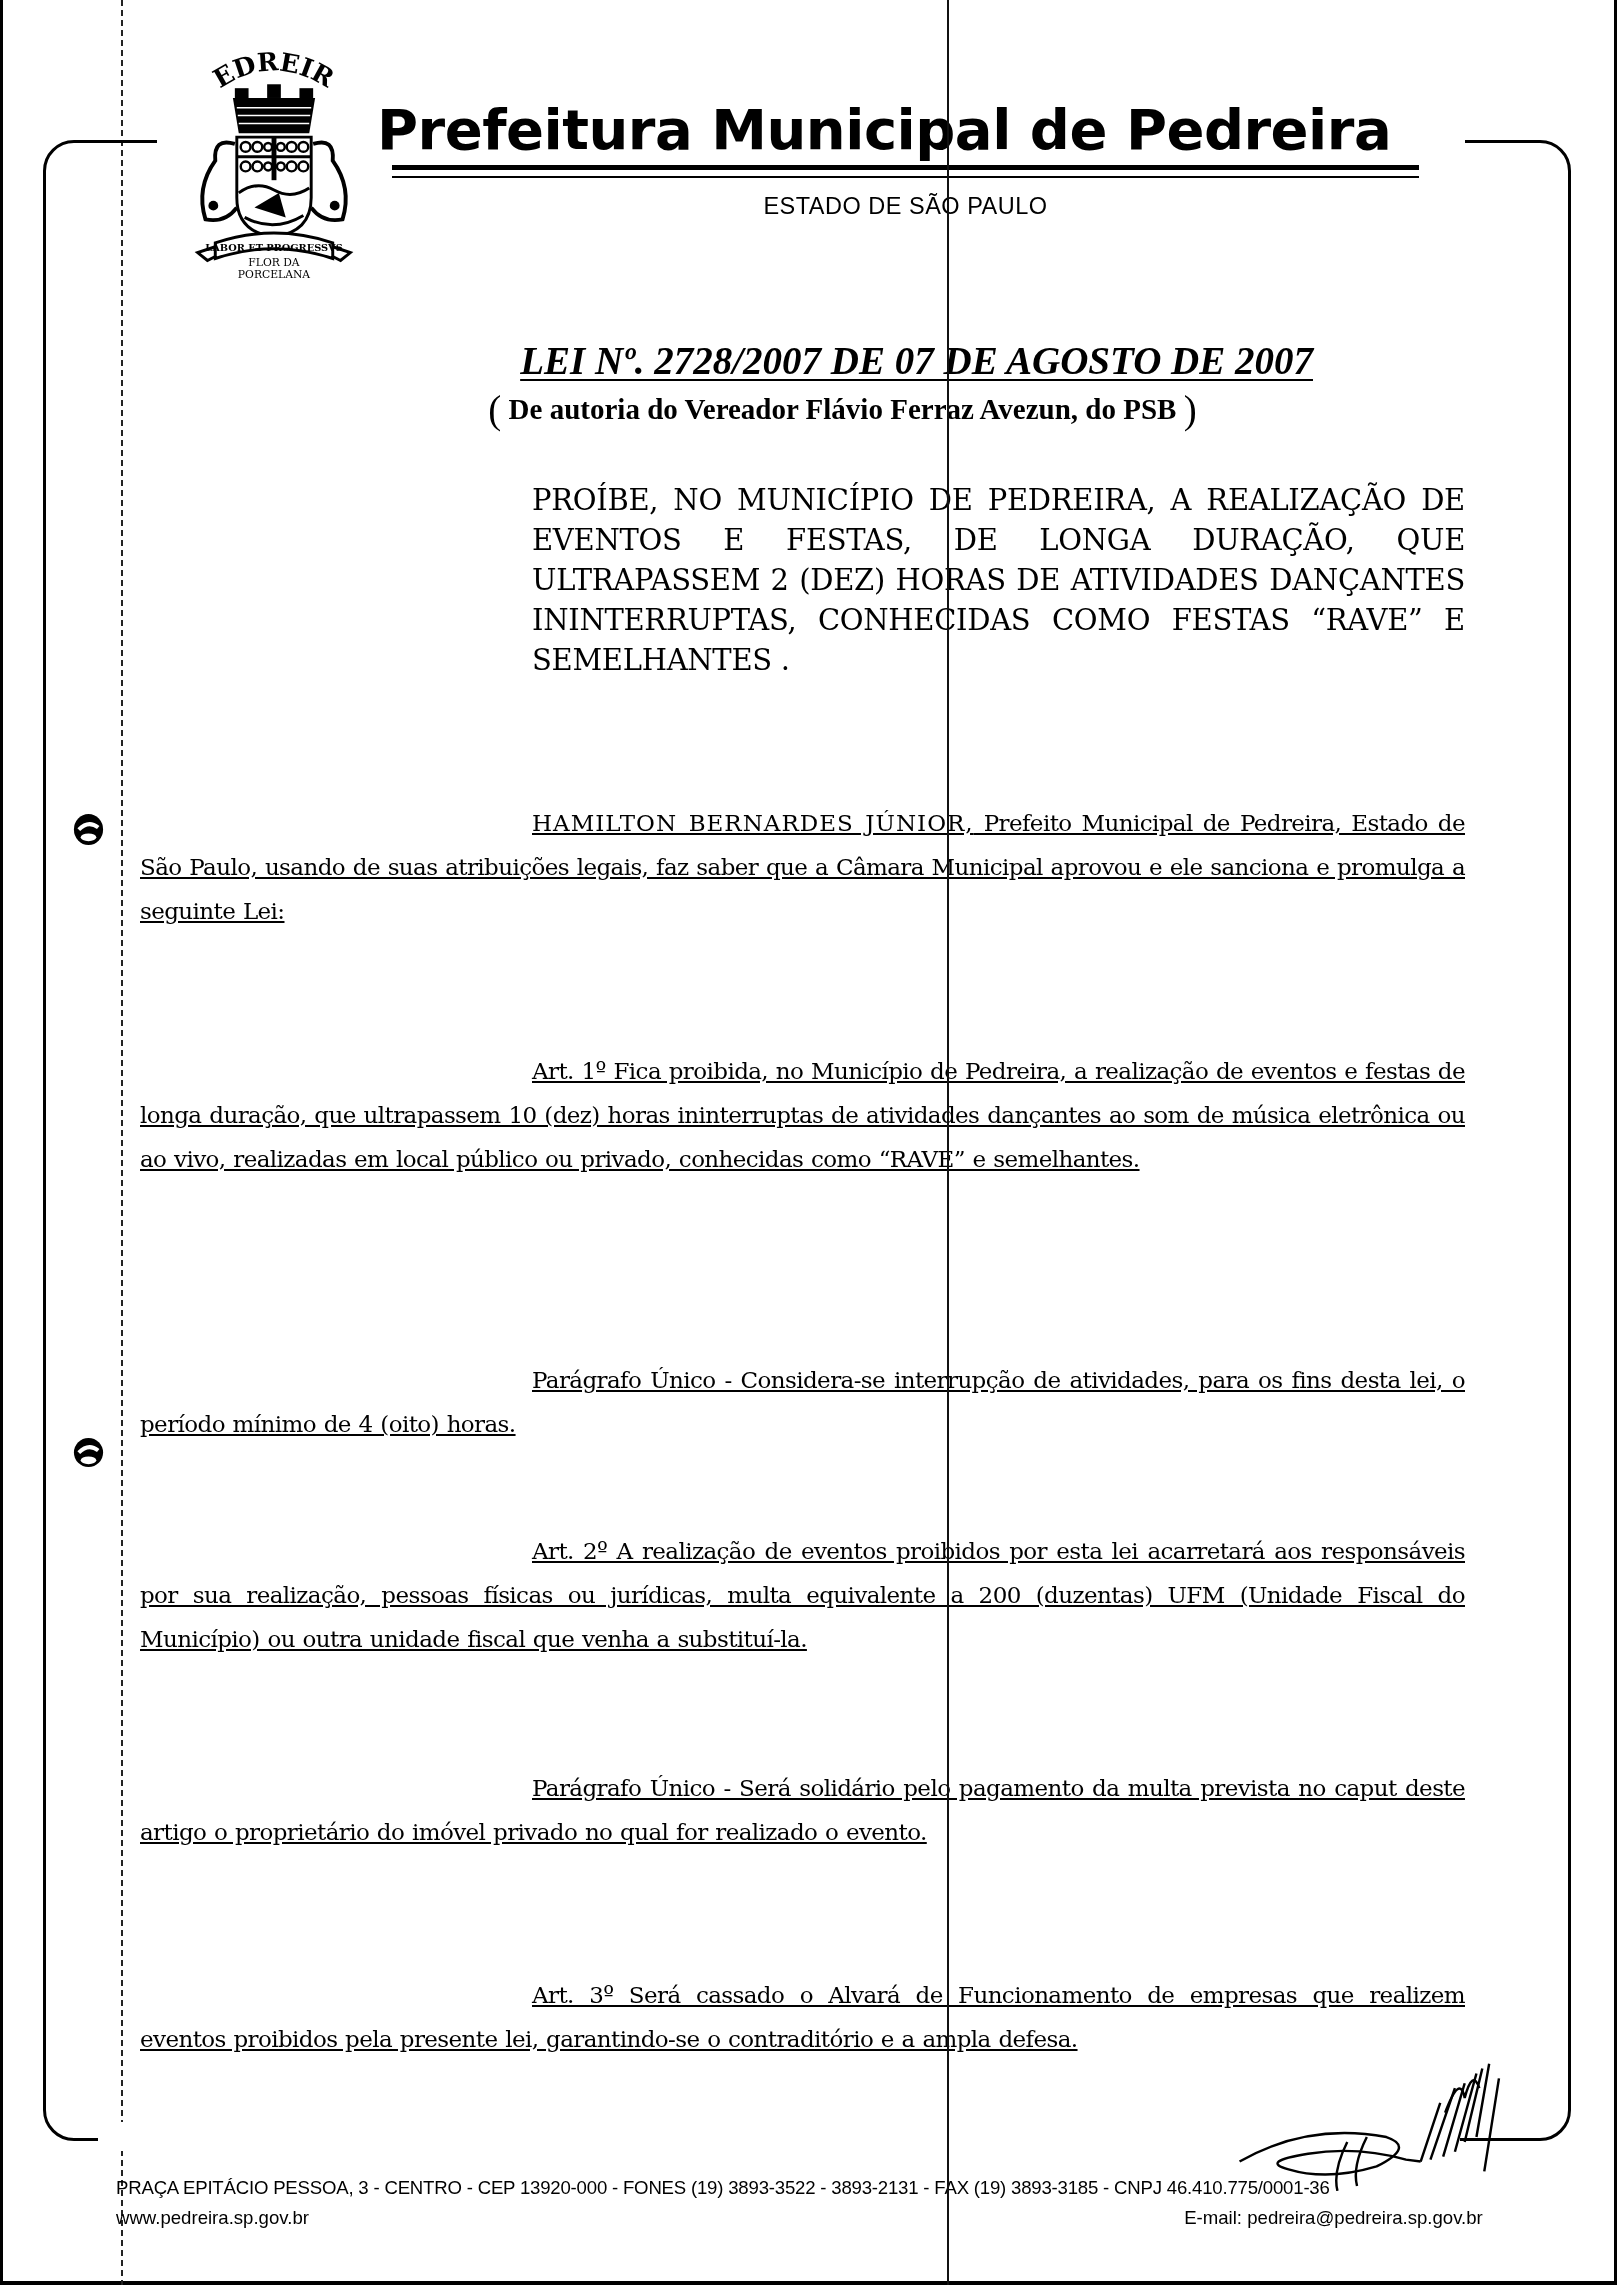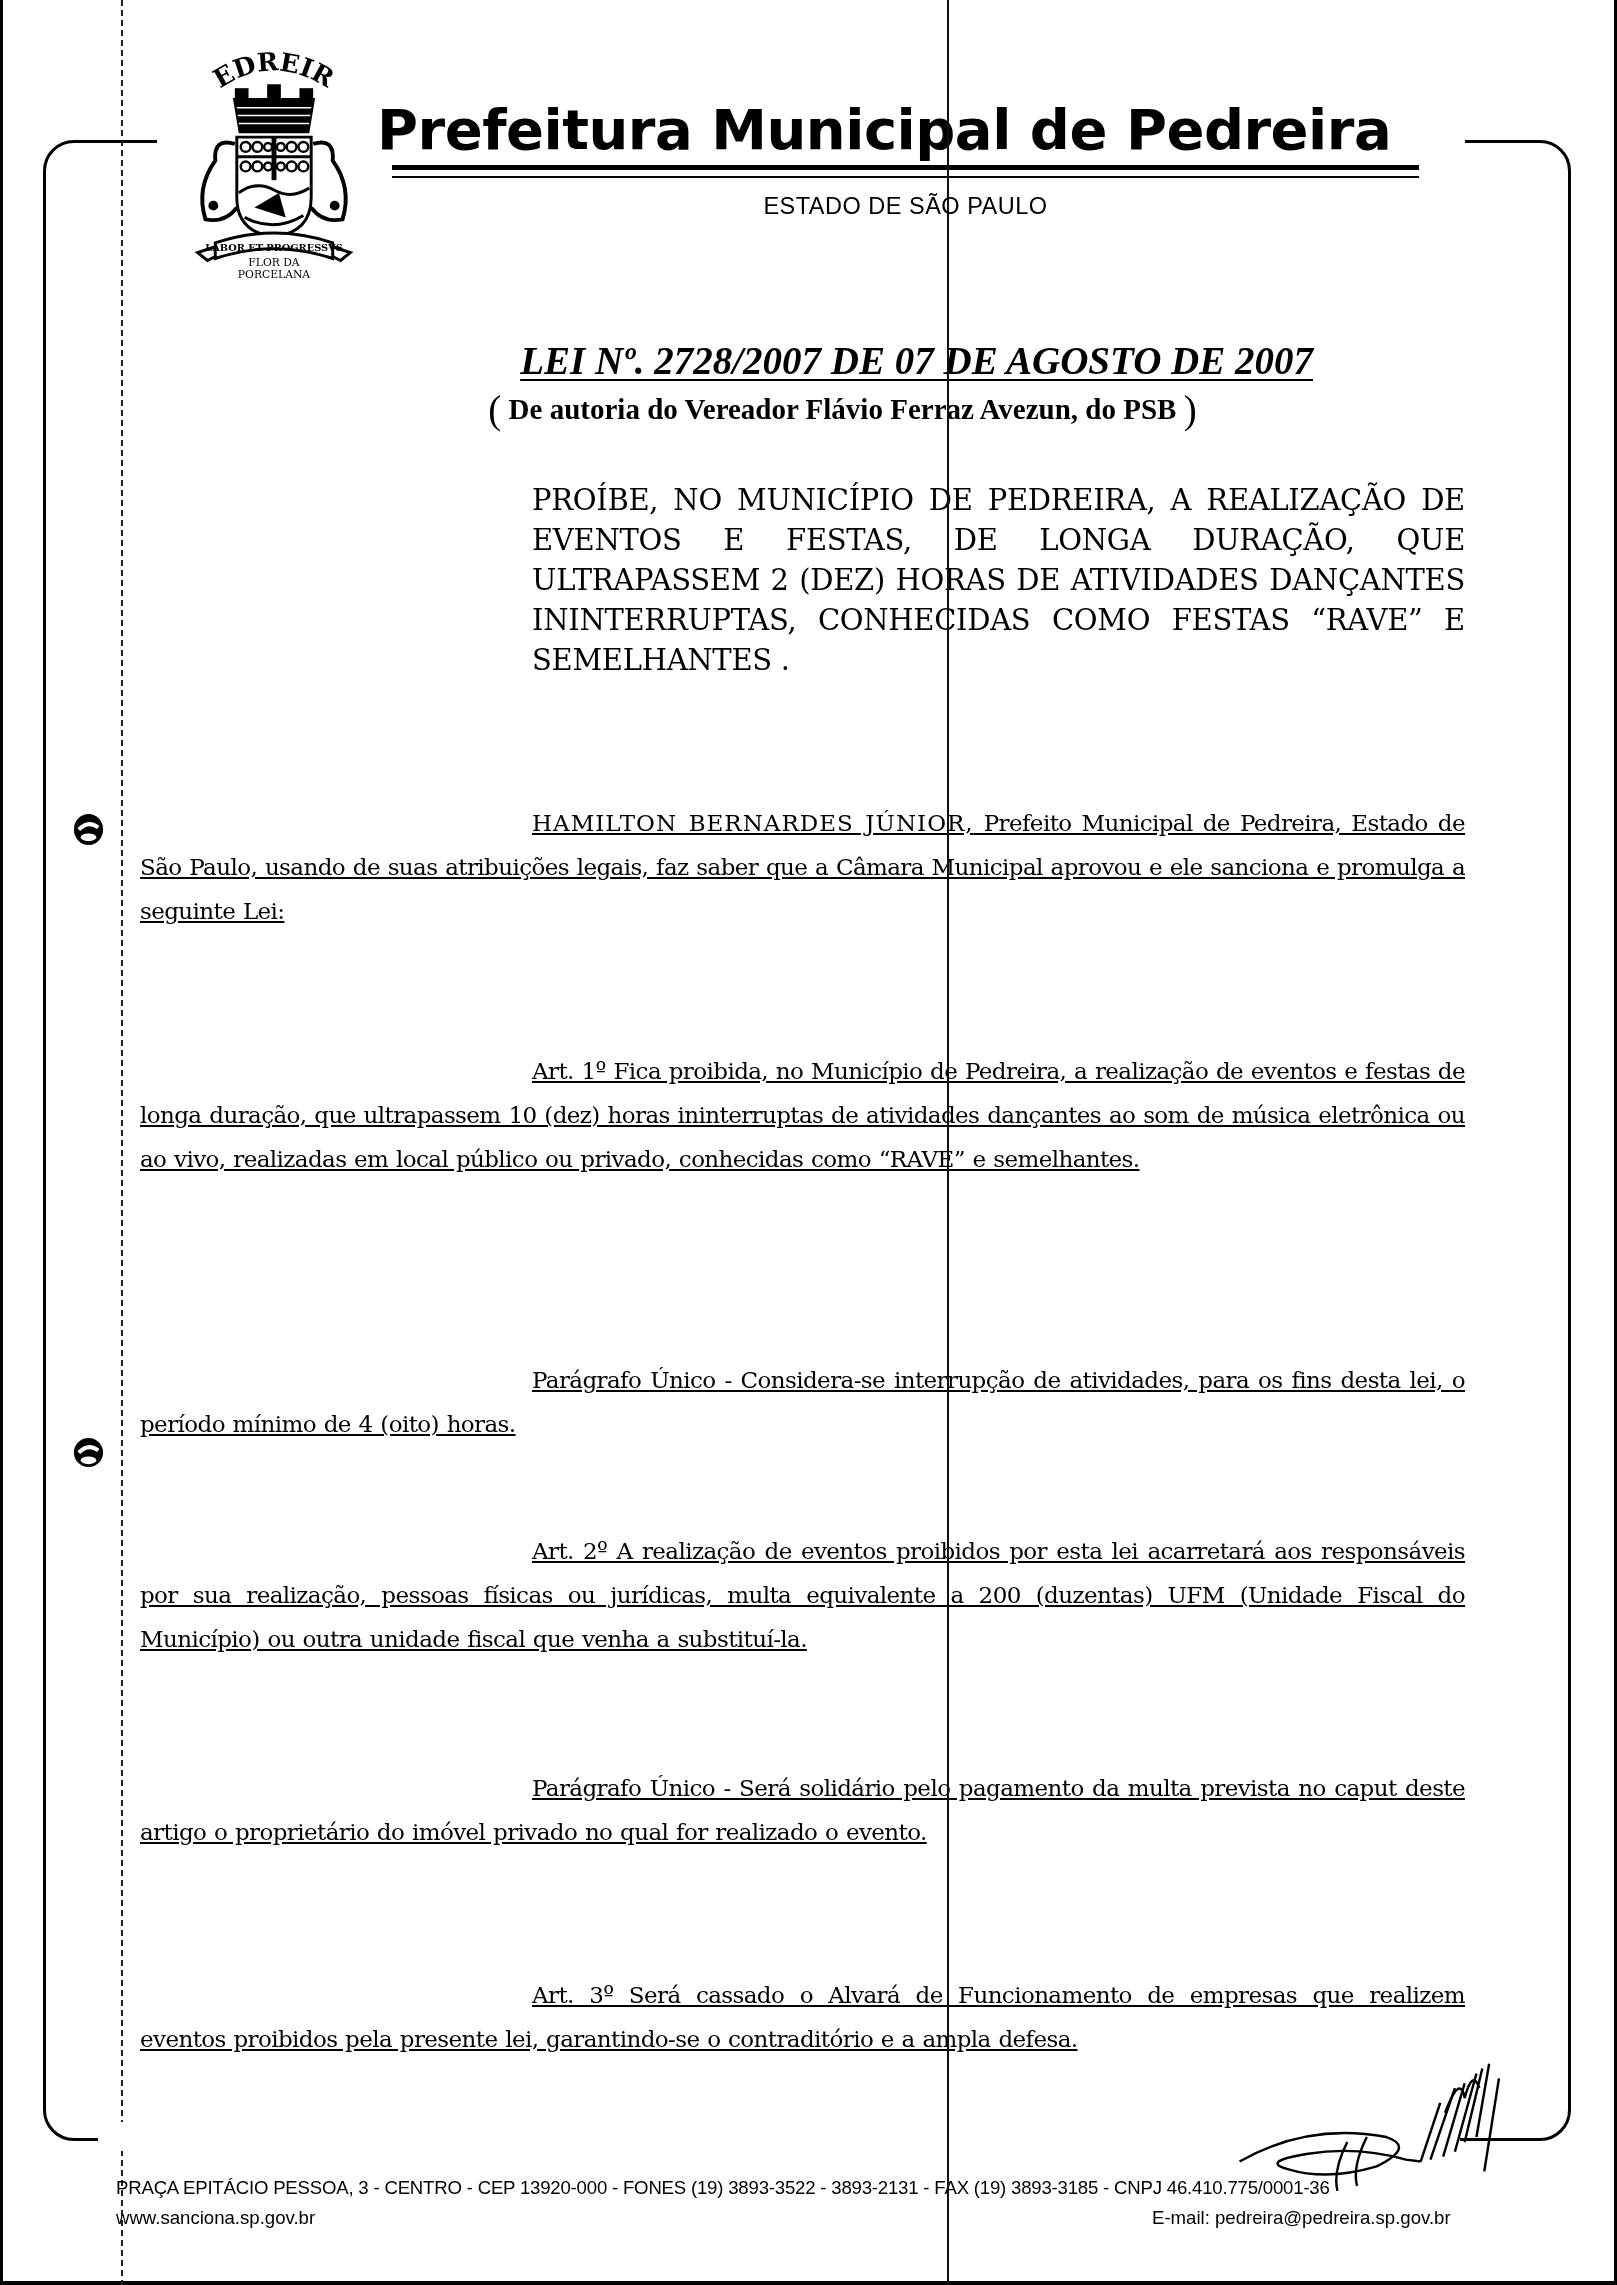--- a/index.html
+++ b/index.html
@@ -38,21 +38,21 @@
   .body-text { font-family: "DejaVu Serif", serif; font-size: 23px; line-height: 44px; text-align: justify; letter-spacing: -0.6px; word-spacing: 1px; text-decoration: underline; }
   .para { left: 140px; width: 1325px; }
   .indent { text-indent: 392px; }
 
   .punch { width: 35px; height: 41px; }
 
   .signature { left: 1220px; top: 2044px; width: 323px; height: 147px; }
 
   .footer1 { left: 116px; top: 2177px; font-family: "Liberation Sans", sans-serif; font-size: 18.6px; white-space: nowrap; letter-spacing: -0.2px; }
   .footer-web { left: 116px; top: 2207px; font-family: "Liberation Sans", sans-serif; font-size: 18.6px; }
-  .footer-email { left: 1152px; top: 2207px; width: 363px; text-align: left; font-family: "Liberation Sans", sans-serif; font-size: 18.6px; }
+  .footer-email { left: 1152px; top: 2207px; width: 363px; text-align: center; font-family: "Liberation Sans", sans-serif; font-size: 18.6px; }
 </style>
 </head>
 <body>
 
 <div class="abs edge-left"></div>
 <div class="abs edge-right"></div>
 <div class="abs edge-bottom"></div>
 <div class="abs vline-left"></div>
 
 <div class="abs frame"></div>
@@ -140,17 +140,17 @@
 
 <svg class="abs signature" viewBox="0 0 330 150" fill="none" stroke="#000" stroke-width="2.5">
   <path d="M20,120 Q90,80 170,95 Q200,105 160,125 Q110,140 70,128 Q40,120 90,112 Q140,104 190,118 L205,120"></path>
   <path d="M130,100 Q115,130 120,150"></path>
   <path d="M150,95 Q135,125 140,145"></path>
   <path d="M205,120 L225,60 M215,118 L240,45 M228,115 L250,40 M240,110 L262,30 M250,100 L268,25 M262,95 L275,20 M270,130 L285,35"></path>
   <path d="M230,70 Q245,30 250,55 Q258,25 265,45"></path>
 </svg>
 
 <div class="abs footer1">PRAÇA EPITÁCIO PESSOA, 3 - CENTRO - CEP 13920-000 - FONES (19) 3893-3522 - 3893-2131 - FAX (19) 3893-3185 - CNPJ 46.410.775/0001-36</div>
-<div class="abs footer-web">www.sanciona.sp.gov.br</div>
+<div class="abs footer-web">www.pedreira.sp.gov.br</div>
 <div class="abs footer-email">E-mail: pedreira@pedreira.sp.gov.br</div>
 
 <div class="abs vline-center"></div>
 
 
 </body></html>

